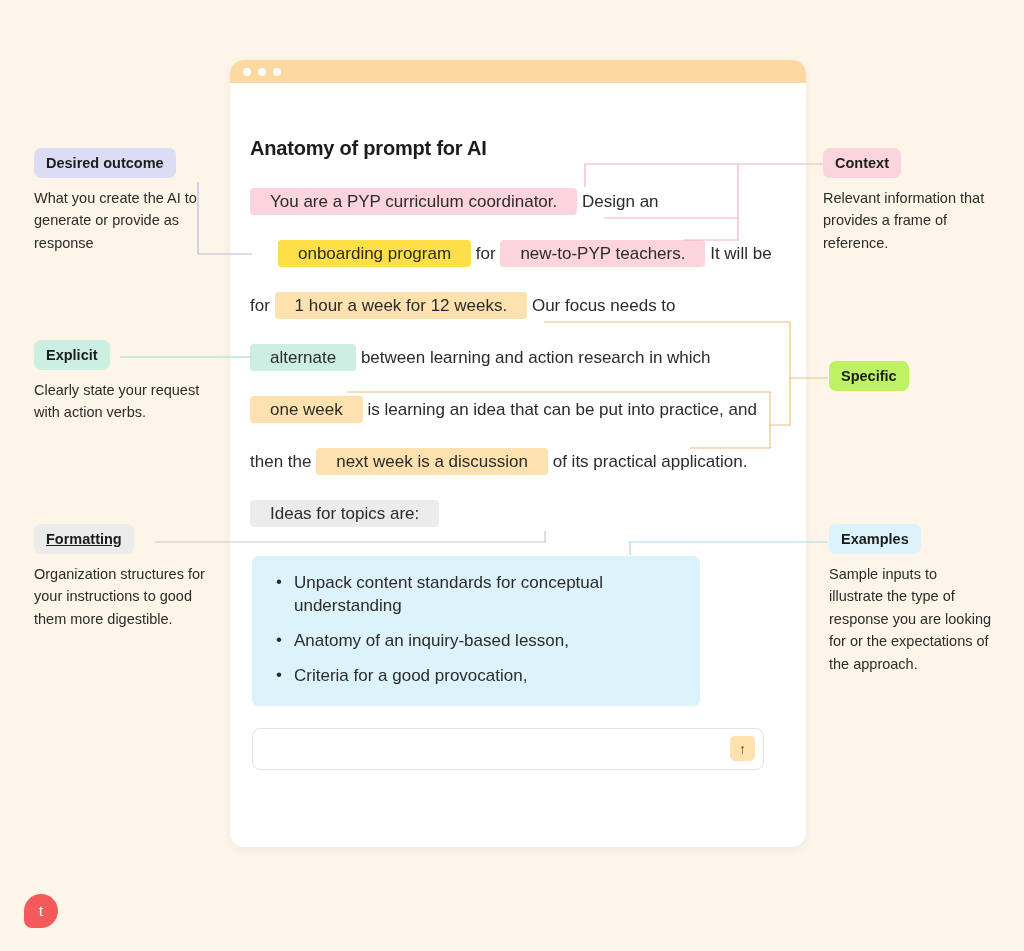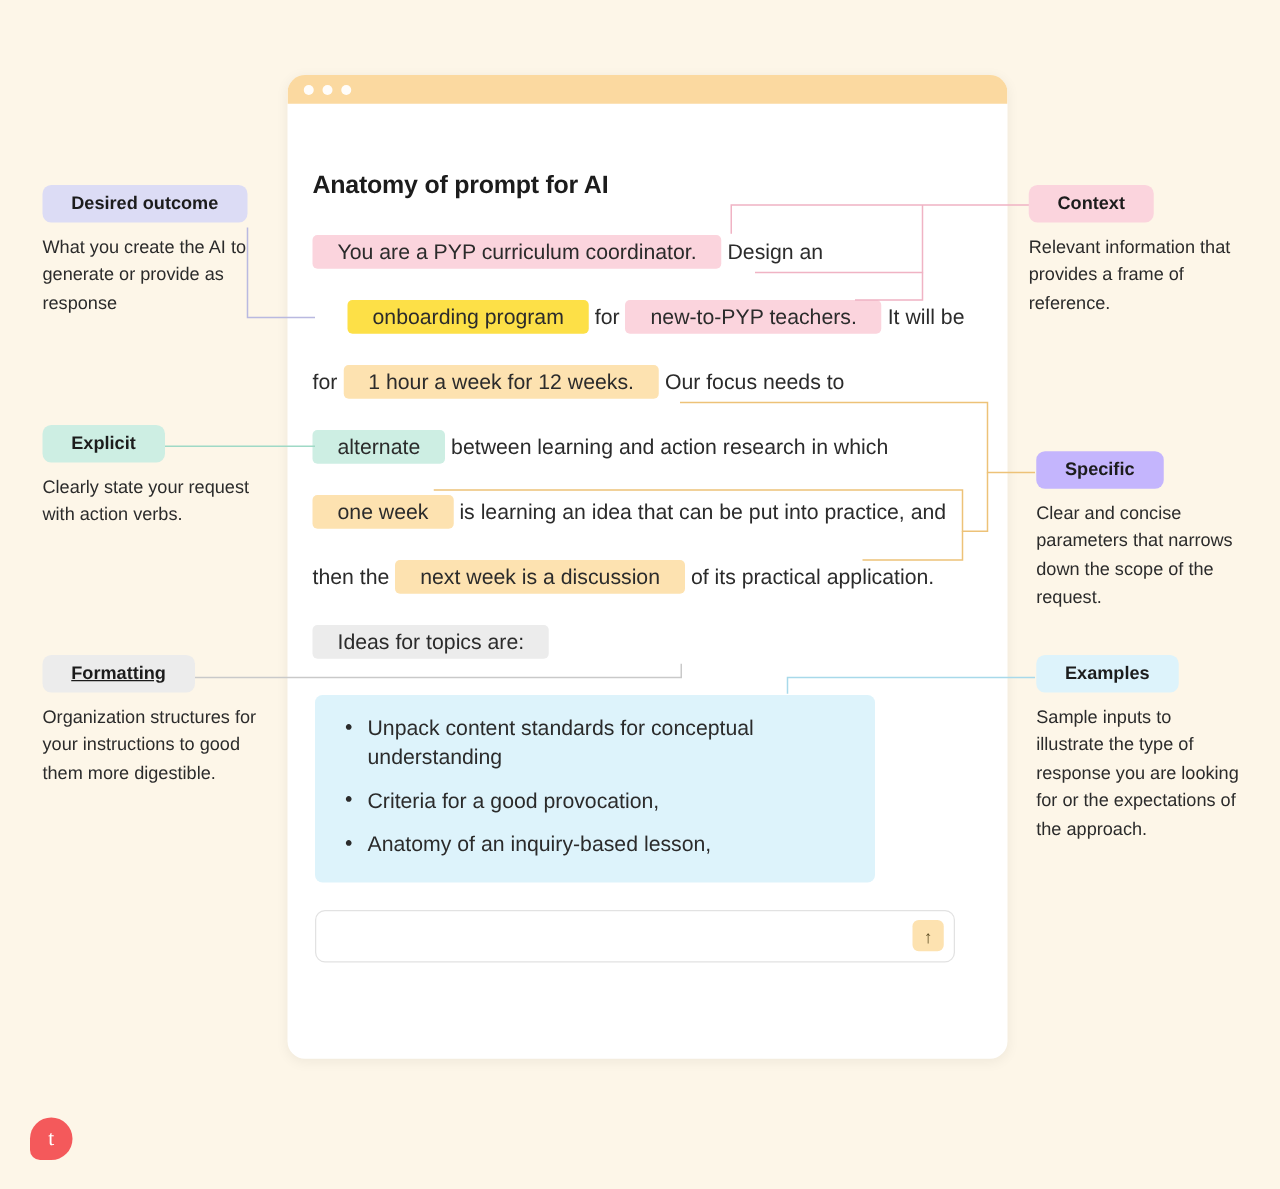--- a/index.html
+++ b/index.html
@@ -128,35 +128,35 @@
     color: #5a4a20;
     cursor: pointer;
   }
 
   
   .anno { position: absolute; z-index: 10; }
   .anno .badge {
     display: inline-block;
     font-size: 14.5px;
     font-weight: bold;
-    padding: 7px 23px;
+    padding: 7px 12px;
     border-radius: 7px;
     color: #1c1c1c;
     white-space: nowrap;
   }
   .anno .desc {
     font-size: 14.5px;
     line-height: 1.55;
     color: #2b2b2b;
     margin-top: 9px;
   }
   .b-desired   { background: #dcdcf5; }
   .b-context   { background: #fbd4dd; }
   .b-explicit  { background: #cdeee3; }
-  .b-specific  { background: #c4b5fd; }
+  .b-specific  { background: #bef264; }
   .b-formatting{ background: #ececec; text-decoration: underline; }
   .b-examples  { background: #ddf3fb; }
 
   
   .lines {
     position: absolute;
     left: 0; top: 0;
     width: 1024px; height: 951px;
     z-index: 6;
     pointer-events: none;
@@ -211,22 +211,22 @@
   <div class="window-body">
     <div class="doc-title">Anatomy of prompt for AI</div>
 
     <div class="prompt">
       <span class="hl hl-context">You are a PYP curriculum coordinator.</span><span> Design an </span><span class="hl hl-desired">onboarding program</span><span> for </span><span class="hl hl-context">new-to-PYP teachers.</span><span> It will be for </span><span class="hl hl-specific">1 hour a week for 12 weeks.</span><span> Our focus needs to </span><span class="hl hl-explicit">alternate</span><span> between learning and action research in which </span><span class="hl hl-specific">one week</span><span> is learning an idea that can be put into practice, and then the </span><span class="hl hl-specific">next week is a discussion</span><span> of its practical application. </span><span class="hl hl-formatting">Ideas for topics are:</span>
     </div>
 
     <div class="examples-box">
       <ul>
         <li>Unpack content standards for conceptual understanding</li>
+        <li>Anatomy of an inquiry-based lesson,</li>
         <li>Criteria for a good provocation,</li>
-        <li>Anatomy of an inquiry-based lesson,</li>
       </ul>
     </div>
 
     <div class="input-bar">
       <div class="send-btn">↑</div>
     </div>
   </div>
 </div>
 
 <div class="anno" style="left:34px; top:148px; width:185px;">
@@ -239,21 +239,20 @@
   <div class="desc">Relevant information that provides a frame of reference.</div>
 </div>
 
 <div class="anno" style="left:34px; top:340px; width:180px;">
   <span class="badge b-explicit">Explicit</span>
   <div class="desc">Clearly state your request with action verbs.</div>
 </div>
 
 <div class="anno" style="left:829px; top:361px; width:170px;">
   <span class="badge b-specific">Specific</span>
-  <div class="desc">Clear and concise parameters that narrows down the scope of the request.</div>
 </div>
 
 <div class="anno" style="left:34px; top:524px; width:190px;">
   <span class="badge b-formatting">Formatting</span>
   <div class="desc">Organization structures for your instructions to good them more digestible.</div>
 </div>
 
 <div class="anno" style="left:829px; top:524px; width:165px;">
   <span class="badge b-examples">Examples</span>
   <div class="desc">Sample inputs to illustrate the type of response you are looking for or the expectations of the approach.</div>

